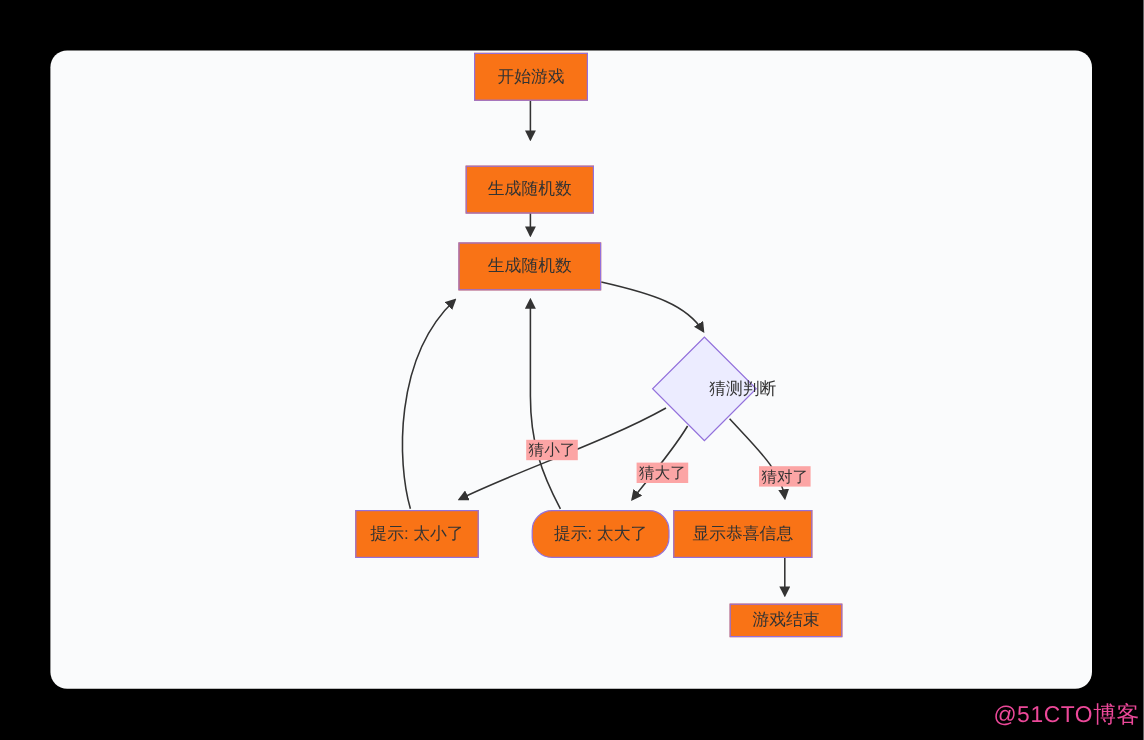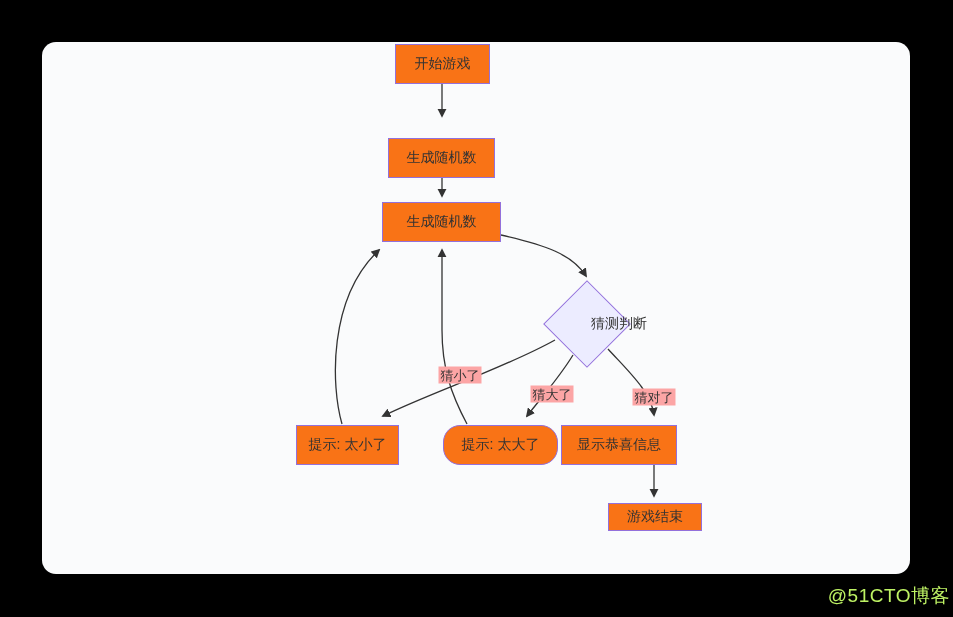--- a/index.html
+++ b/index.html
@@ -68,21 +68,21 @@
     line-height: 17px;
     padding: 0 2px;
     white-space: nowrap;
   }
   .edge-label-small { left: 460px; top: 375px; }
   .edge-label-big   { left: 552px; top: 394px; text-align: right; }
   .edge-label-right { left: 654px; top: 397px; }
   .watermark {
     position: absolute;
     right: 3px; top: 583px;
-    color: #bef264;
+    color: #ec4899;
     font-size: 19px;
     letter-spacing: 0.5px;
   }
 </style>
 </head>
 <body>
 
 <div class="card"></div>
 
 <svg class="edges-svg" width="953" height="617" viewBox="0 0 953 617" xmlns="http://www.w3.org/2000/svg">

